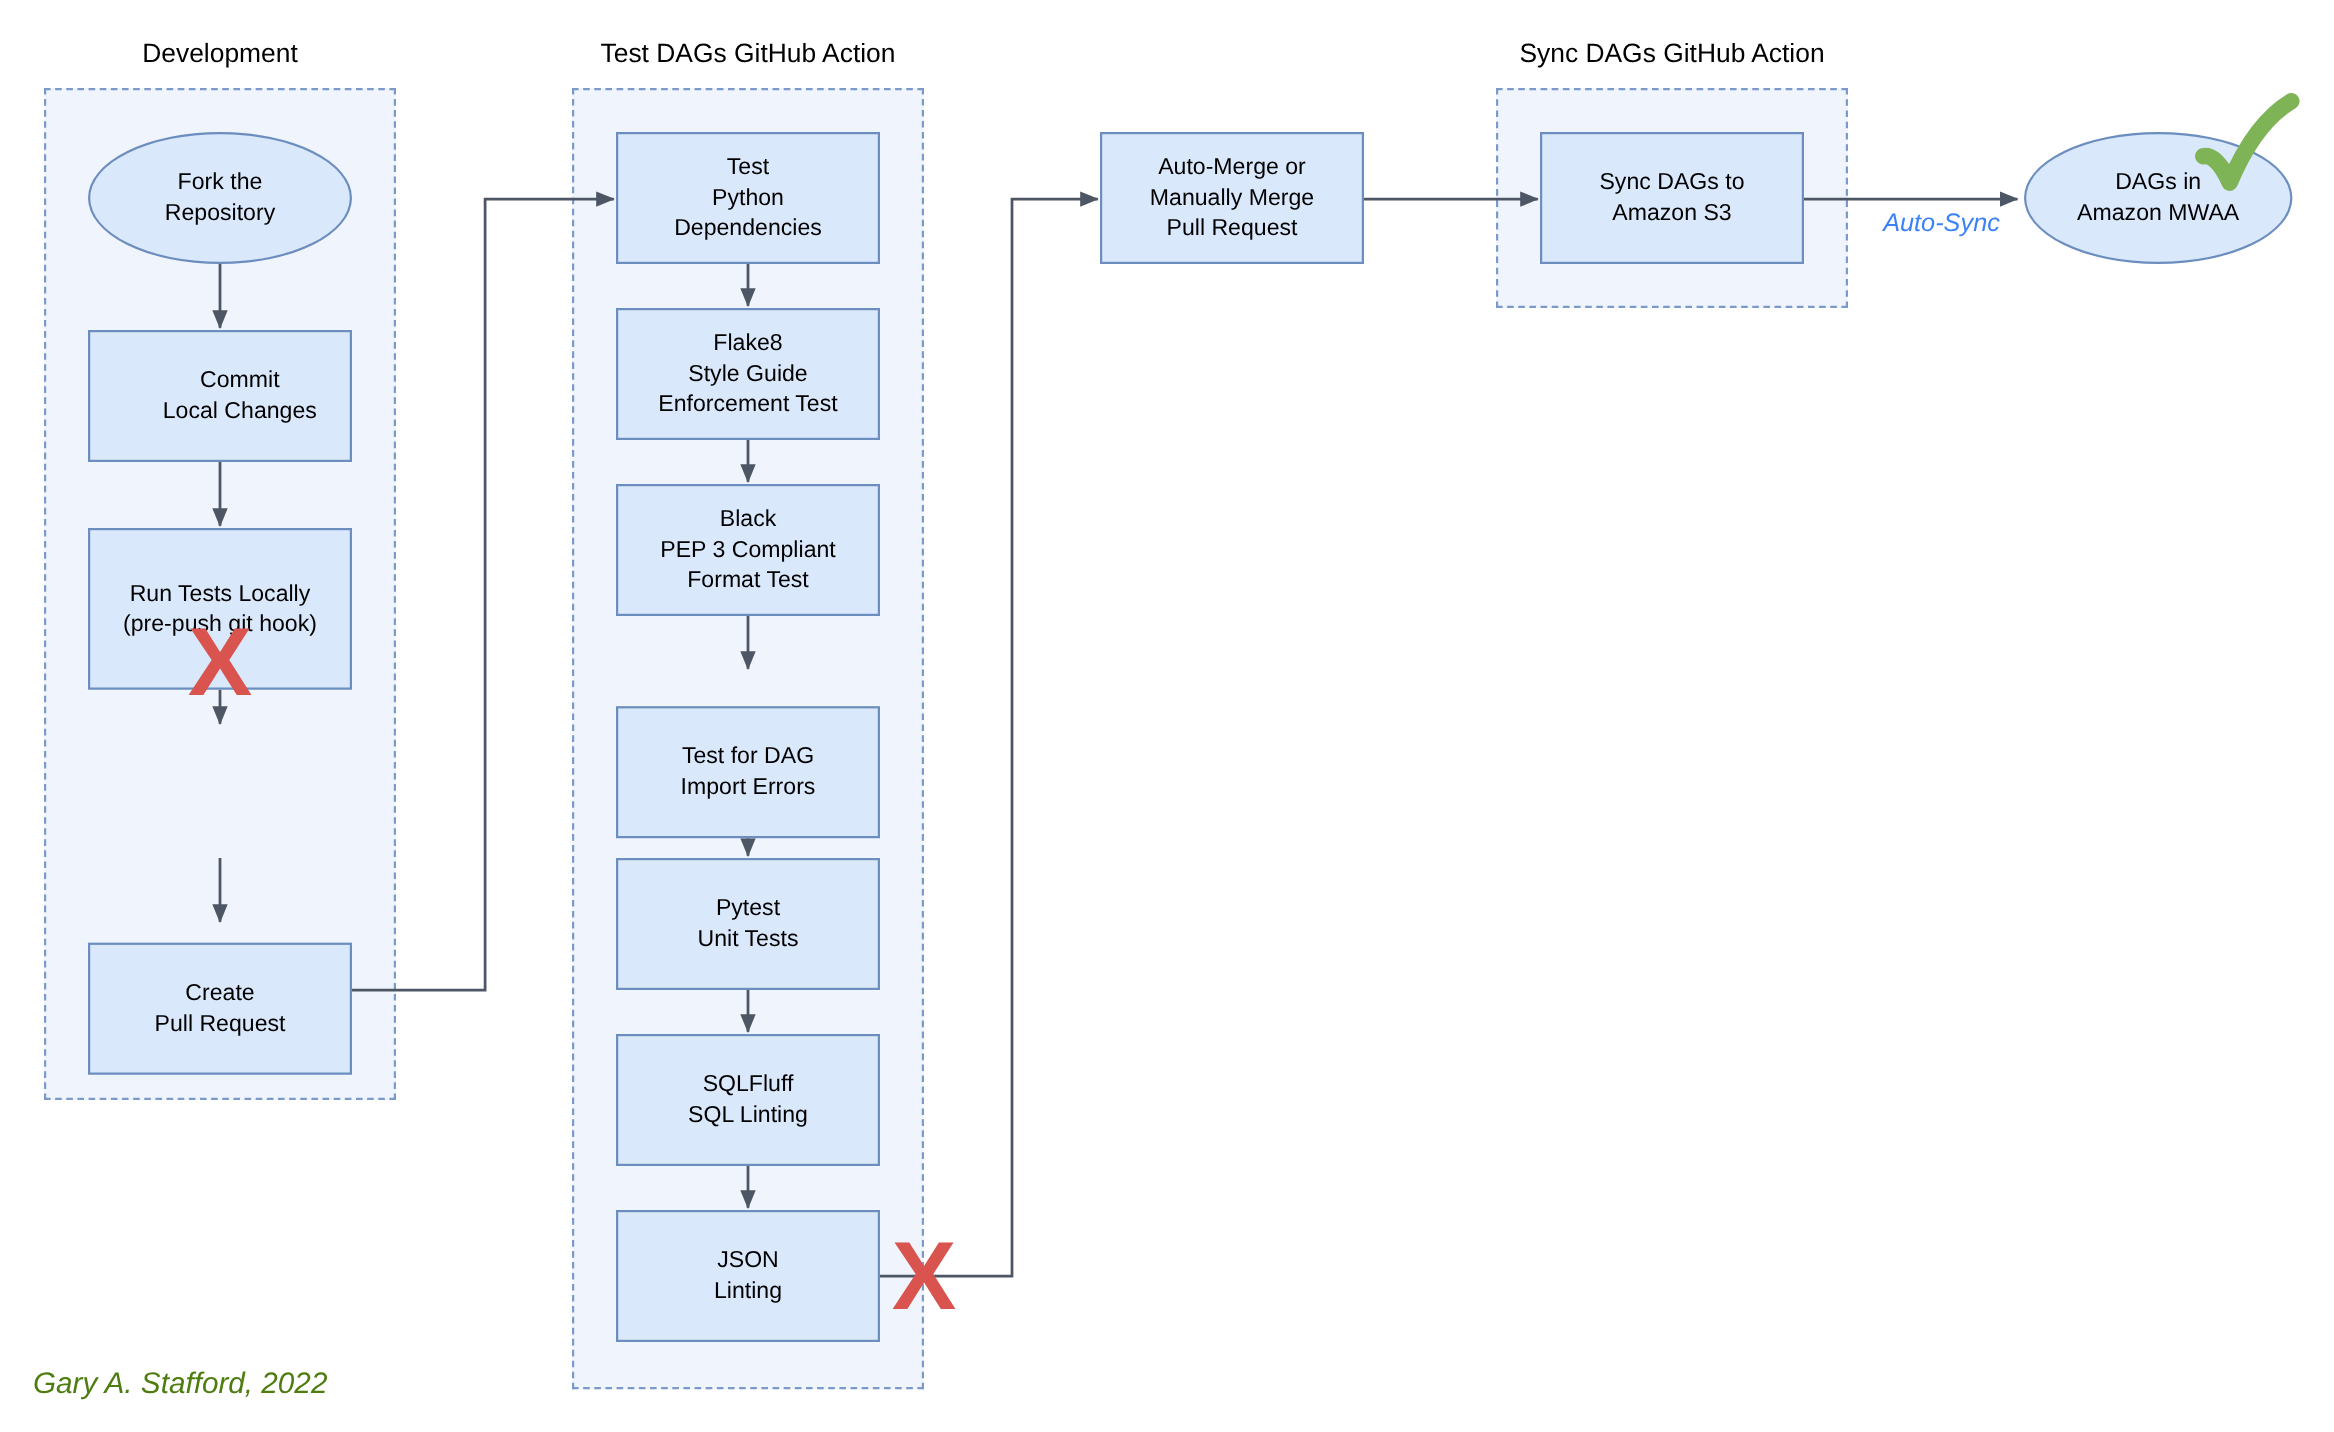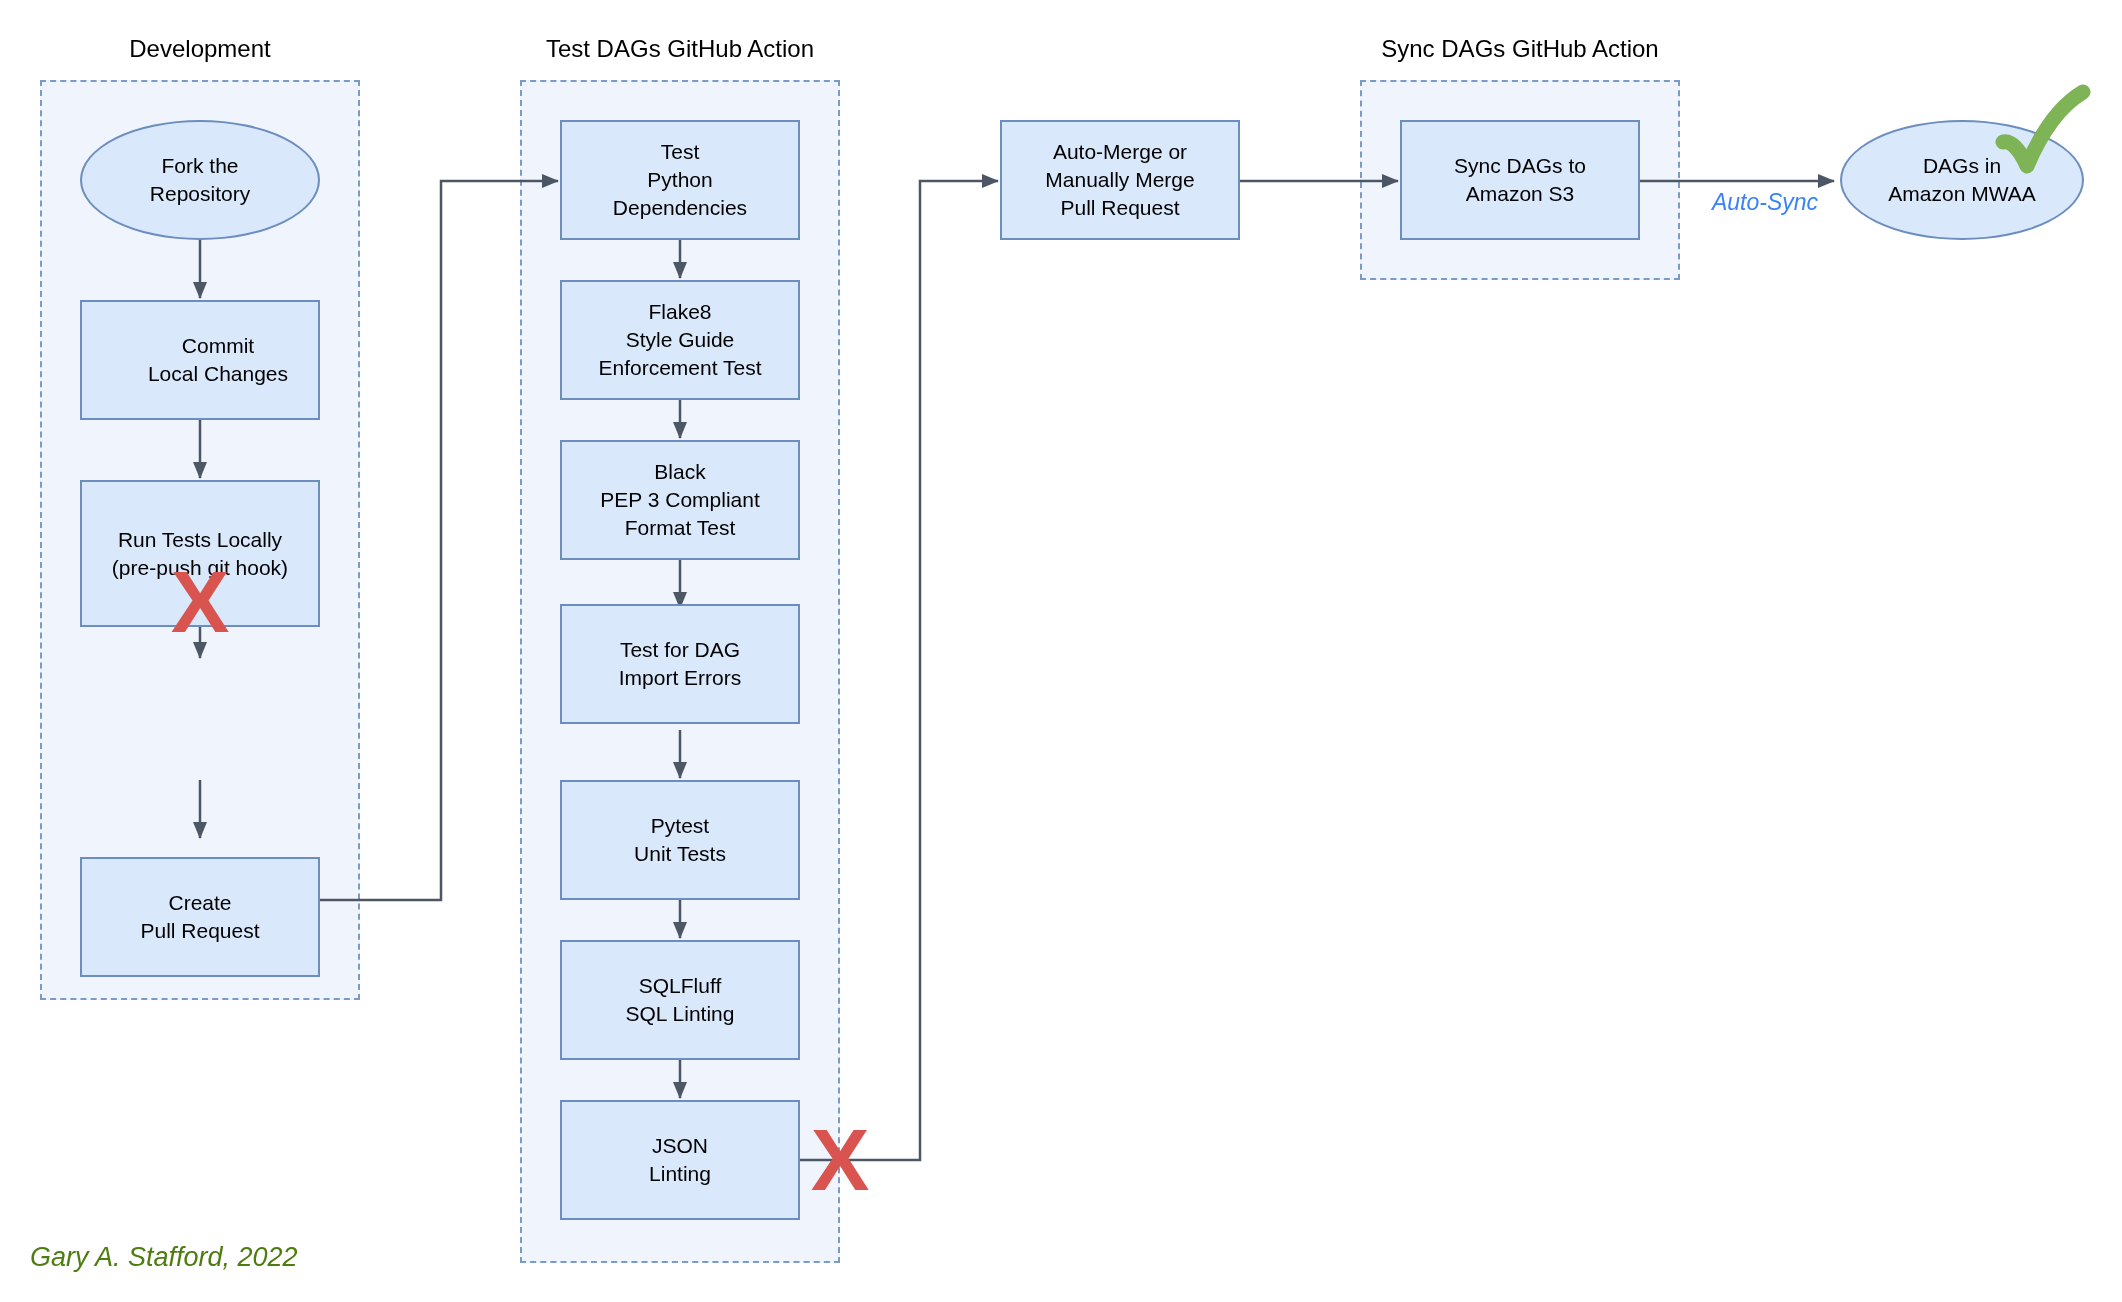--- a/index.html
+++ b/index.html
@@ -140,21 +140,21 @@
 
   <div class="node" style="left:560px; top:120px; width:240px; height:120px;">Test
 Python
 Dependencies</div>
   <div class="node" style="left:560px; top:280px; width:240px; height:120px;">Flake8
 Style Guide
 Enforcement Test</div>
   <div class="node" style="left:560px; top:440px; width:240px; height:120px;">Black
 PEP 3 Compliant
 Format Test</div>
-  <div class="node" style="left:560px; top:604px; width:240px; height:120px;">Test for DAG
+  <div class="node" style="left:560px; top:642px; width:240px; height:120px;">Test for DAG
 Import Errors</div>
   <div class="node" style="left:560px; top:780px; width:240px; height:120px;">Pytest
 Unit Tests</div>
   <div class="node" style="left:560px; top:940px; width:240px; height:120px;">SQLFluff
 SQL Linting</div>
   <div class="node" style="left:560px; top:1100px; width:240px; height:120px;">JSON
 Linting</div>
 
   <div class="node" style="left:1000px; top:120px; width:240px; height:120px;">Auto-Merge or
 Manually Merge

